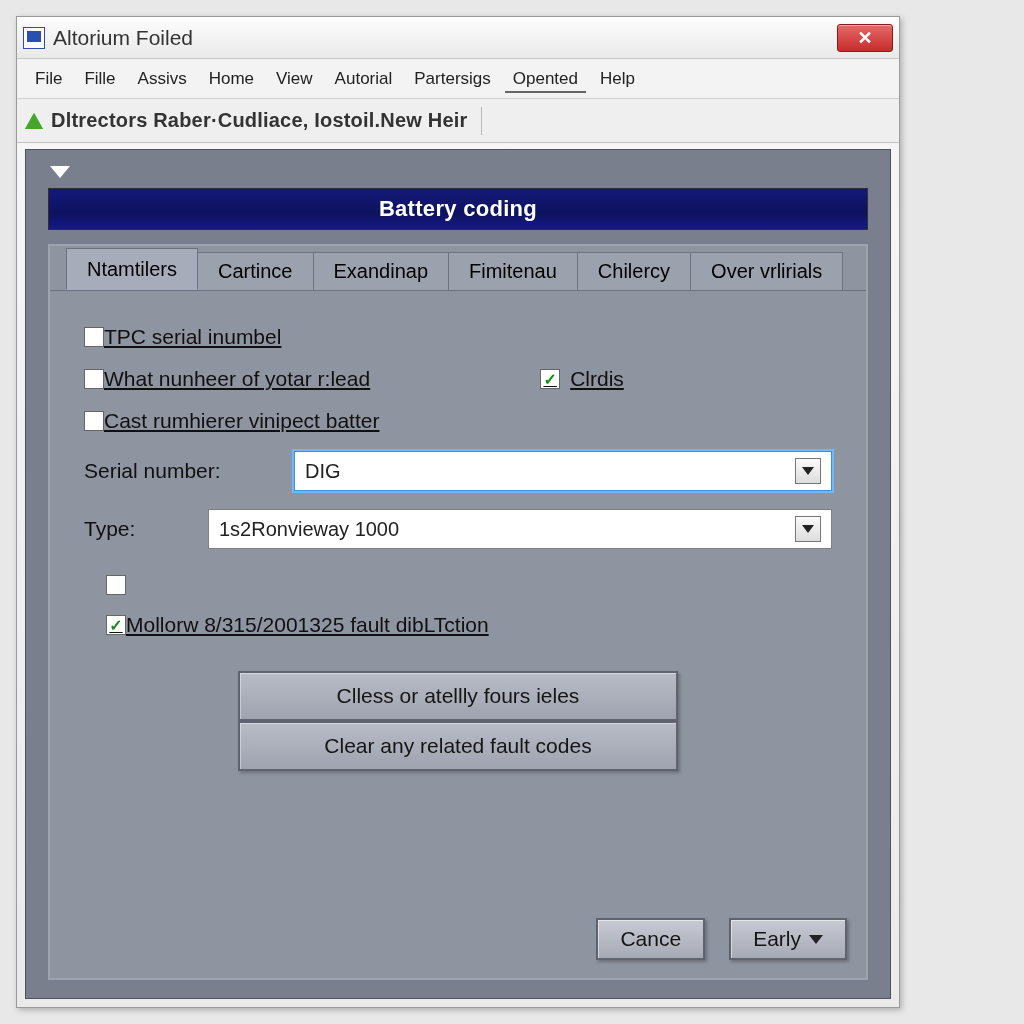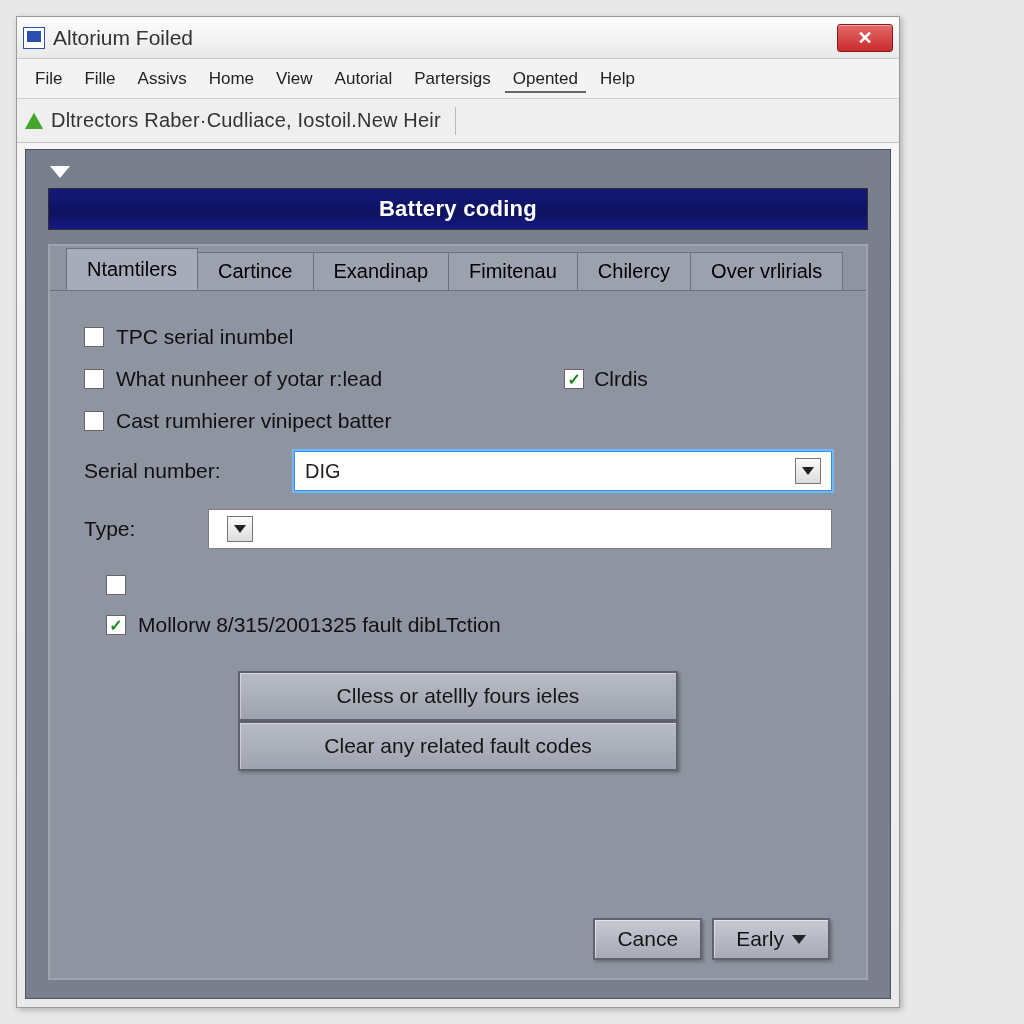--- a/index.html
+++ b/index.html
@@ -64,21 +64,21 @@
     background: #efefef;
     border-bottom: 1px solid #c4c4c4;
     display:flex; align-items:center; padding: 0 8px; gap:8px;
     font-size: 20px; color:#333;
   }
   .toolbar .tri-icon {
     width:0;height:0;border-left:9px solid transparent;border-right:9px solid transparent;
     border-bottom:16px solid #48a52b; display:inline-block;
     filter: drop-shadow(0 0 0.5px #2c6);
   }
-  .toolbar .toolbar-text { letter-spacing:.2px; }
+  .toolbar .toolbar-text { letter-spacing:.2px;font-weight:bold; }
   .toolbar .sep {
     width:1px; height:28px; background:#b8b8b8; margin-left:6px;
   }
   
   .work-area {
     position:absolute; left:8px; right:8px; top:132px; bottom:8px;
     background:#7a7f8d;
     border:1px solid #4d5160;
     padding: 14px 22px 28px 22px;
   }
@@ -126,22 +126,22 @@
     border-bottom:1px solid #a7acba;
     height:42px;
   }
   .tab-body {
     border-top:1px solid #6d7180;
     padding: 24px 34px 18px 34px;
     color:#101010;
   }
   
   .check-row {
-    display:flex; align-items:center; gap:12px;
-    margin: 10px 0 18px 0; font-size:21px;
+    display:flex; align-items:center; 
+    margin: 10px 0 18px 0; font-size:21px;text-decoration:underline;
   }
   .check {
     width:20px;height:20px;background:#fff;border:1px solid #666;
     display:inline-flex;align-items:center;justify-content:center;
     font-size:16px; color:#1a8a1a; font-weight:bold;
   }
   .check.checked::after{ content:"✓"; color:#1a8a1a; }
   .row-inline { display:flex; align-items:center; }
   .row-inline .right-check { margin-left: 170px; display:flex; align-items:center; gap:10px; }
   
@@ -175,22 +175,22 @@
     width: 440px; height: 50px;
     background: linear-gradient(#b8bcc6,#9ea3af);
     border:2px solid #5f6370;
     box-shadow: inset 1px 1px 0 rgba(255,255,255,.4), 2px 2px 3px rgba(0,0,0,.25);
     color:#151515; font-size:21px;
     display:flex;align-items:center;justify-content:center;
     cursor:default;
   }
   
   .footer-btns {
-    position:absolute; right:36px; bottom:18px;
-    display:flex; gap:10px;
+    position:absolute; right:19px; bottom:18px;
+    display:flex; gap:24px;
   }
   .ft-btn {
     height:42px; padding:0 22px;
     background:linear-gradient(#c7cad3,#a6aab5);
     border:2px solid #5f6370;
     box-shadow: inset 1px 1px 0 rgba(255,255,255,.5), 2px 2px 3px rgba(0,0,0,.25);
     color:#151515; font-size:21px;
     display:flex; align-items:center; gap:8px;
     cursor:default;
   }
@@ -287,20 +287,21 @@
             <span class="combo-text">DIG</span>
             <span class="combo-btn">
                 <span class="caret"></span>
               </span>
           </div>
         </div>
 
         <div class="form-row">
           <label>Type:</label>
           <div class="combo narrow">
+            <span class="combo-text">1s2Ronvieway 1000</span>
             <span class="combo-btn">
                 <span class="caret"></span>
               </span>
           </div>
         </div>
 
         <div class="check-row indent" style="margin-top:26px;">
           <span class="check"></span>
         </div>
 

